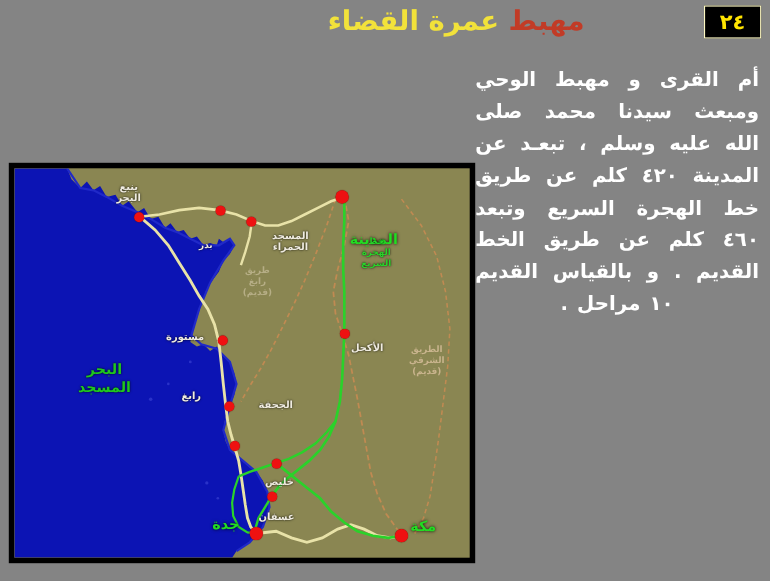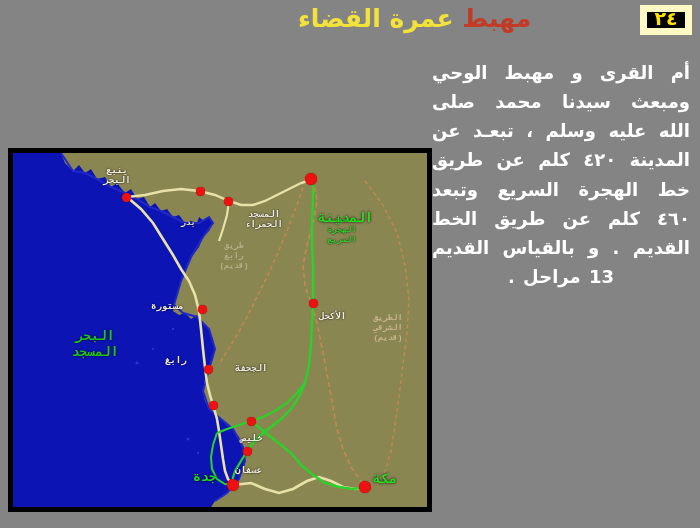--- a/index.html
+++ b/index.html
@@ -24,24 +24,24 @@
   }
 
   
   #number-badge {
     position: absolute;
     right: 8px;
     top: 5px;
     width: 52px;
     height: 30px;
     background: #000000;
-    border: 7px solid #fef9c3;
+    border: 1px solid #fef9c3;
     box-sizing: border-box;
     display: flex;
-    align-items: flex-end;
+    align-items: center;
     justify-content: center;
   }
   #number-badge .num {
     color: #ffe400;
     font-size: 19px;
     font-weight: bold;
     line-height: 1;
     direction: rtl;
   }
 
@@ -118,21 +118,20 @@
   .map-label {
     position: absolute;
     font-size: 9px;
     font-weight: bold;
     color: #f0ece0;
     direction: rtl;
     white-space: nowrap;
     text-shadow: 0 0 2px #000;
     line-height: 1.08;
     pointer-events: none;
-    font-family: Liberation Mono, monospace;
   }
   .map-label.city-green {
     color: #22dd22;
     font-size: 13px;
     text-shadow: 0 0 3px #000;
   }
   .map-label.sea-green {
     color: #1fc61f;
     font-size: 13px;
     text-align: center;
@@ -180,21 +179,21 @@
   <div id="number-badge">
     <span class="num">٢٤</span>
   </div>
 
   <div id="title-row">
     <span class="t-red">مهبط</span>
     <span class="t-yellow">عمرة القضاء</span>
   </div>
 
   <div id="text-panel">
-    <div class="body-text">أم القرى و مهبط الوحي ومبعث سيدنا محمد صلى الله عليه وسلم ، تبعـد عن المدينة ٤٢٠ كلم عن طريق خط الهجرة السريع وتبعد ٤٦٠ كلم عن طريق الخط القديم . و بالقياس القديم 13 مراحل .</div>
+    <div class="body-text">أم القرى و مهبط الوحي ومبعث سيدنا محمد صلى الله عليه وسلم ، تبعـد عن المدينة ٤٢٠ كلم عن طريق خط الهجرة السريع وتبعد ٤٦٠ كلم عن طريق الخط القديم . و بالقياس القديم ١٠ مراحل .</div>
   </div>
 
   <div id="map-frame">
     <div id="map-canvas">
 
       <svg viewBox="0 0 414 354" preserveAspectRatio="none">
 
         <path fill="#0c14b4" stroke="none" d="M 0,0 L 48,0 L 52,10 L 60,18 L 66,12 L 72,20 L 78,16 L 84,26
              L 92,24 L 98,34 L 104,30 L 112,40 L 118,36 L 124,46 L 131,44
              L 137,54 L 142,50 L 148,58 L 154,56 L 160,64 L 166,62 L 172,70

